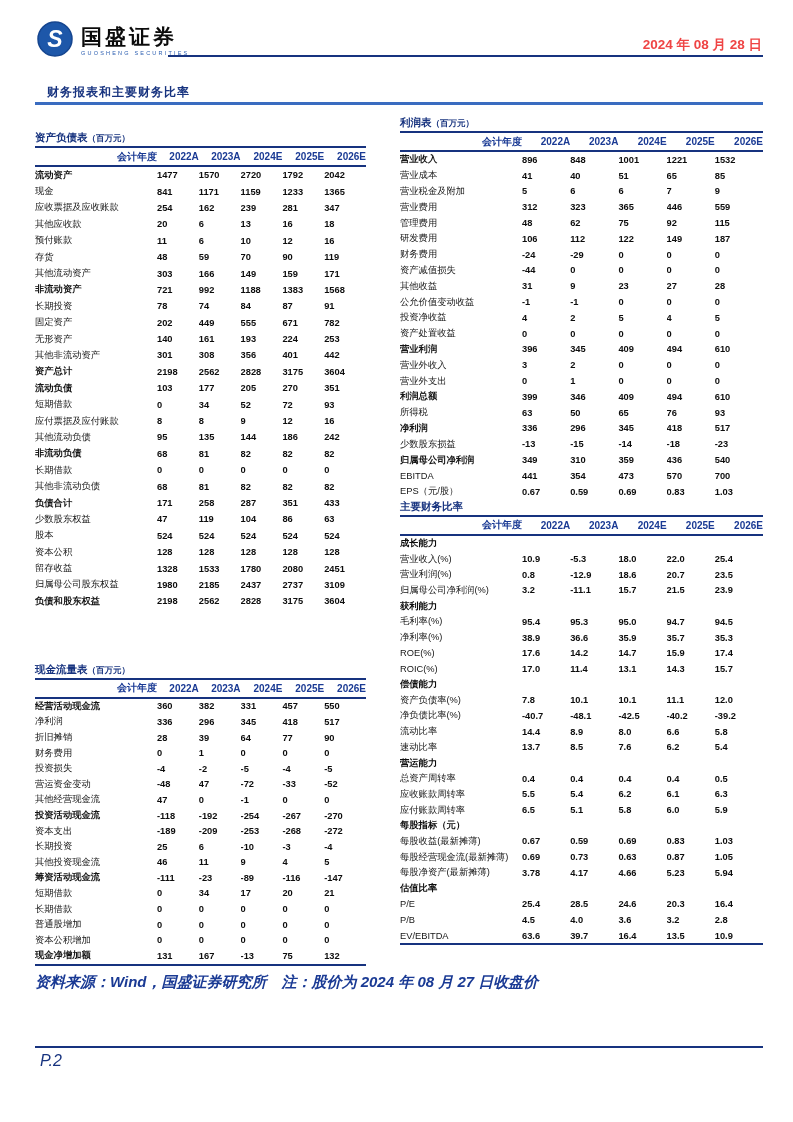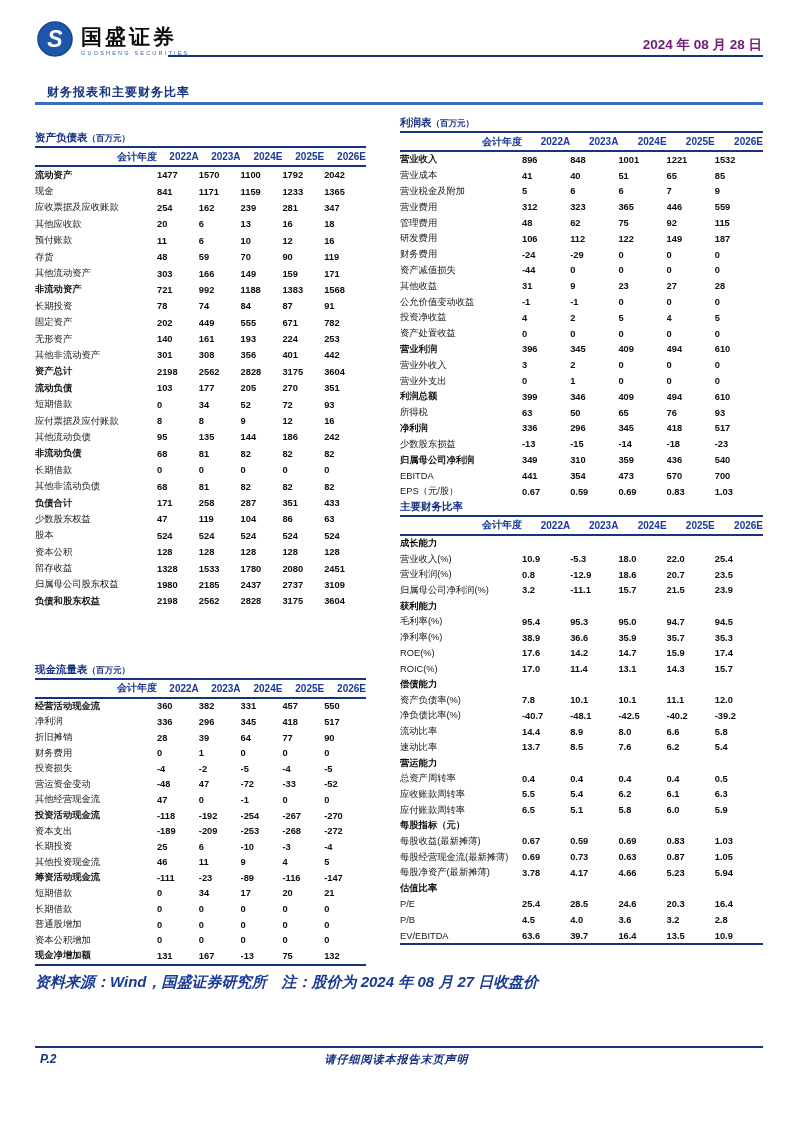--- a/index.html
+++ b/index.html
@@ -4,21 +4,21 @@
 <style>
   html,body{margin:0;padding:0;background:#ffffff;}
   .page{
     position:relative;width:793px;height:1122px;background:#fff;overflow:hidden;
     font-family:"Liberation Sans","DejaVu Sans",sans-serif;color:#111;
   }
   
   .hdr-logo{position:absolute;left:36px;top:20px;display:flex;align-items:center;gap:7px;}
   .brand-cn{font-size:21px;font-weight:bold;letter-spacing:3px;color:#0b0b0b;line-height:1.05;}
   .brand-en{font-size:5.5px;color:#2a5db0;letter-spacing:2.2px;margin-top:2px;}
-  .hdr-date{position:absolute;right:31px;top:36px;font-size:13.5px;font-weight:bold;color:#701a75;}
+  .hdr-date{position:absolute;right:31px;top:36px;font-size:13.5px;font-weight:bold;color:#ef4444;}
   .hdr-rule{position:absolute;left:168px;right:30px;top:55px;height:2px;background:#17337f;}
   
   .sec-title{position:absolute;left:47px;top:84px;font-size:12px;font-weight:bold;color:#17337f;letter-spacing:1px;}
   .sec-bar{position:absolute;left:35px;right:30px;top:102px;height:3px;background:#3a6cc0;}
   
   .col-left{position:absolute;left:35px;top:131px;width:331px;}
   .col-right{position:absolute;left:400px;top:116px;width:363px;}
   .tbl-title{font-size:10.5px;font-weight:bold;color:#17337f;height:15px;line-height:13px;}
   .tbl-title .u{font-size:8.5px;font-weight:bold;}
   table.fin{border-collapse:collapse;width:100%;table-layout:fixed;border-top:2px solid #17337f;}
@@ -34,21 +34,21 @@
   .bs td{height:16.4px;}
   .is td{height:15.8px;}
   .cf td{height:15.6px;}
   .ra td{height:15.7px;}
   .bot table.fin{border-bottom:2px solid #17337f;}
   .cf-block{margin-top:53px;}
   .ra-block{margin-top:0;}
   .src-note{margin-top:7px;font-size:15px;font-style:italic;font-weight:bold;color:#1a3a94;white-space:nowrap;}
   
   .ft-rule{position:absolute;left:35px;right:30px;top:1046px;height:2px;background:#17337f;}
-  .ft-page{position:absolute;left:40px;top:1052px;font-size:12px;font-weight:bold;font-style:italic;color:#17337f;}
+  .ft-page{position:absolute;left:40px;top:1052px;font-size:16px;font-weight:normal;font-style:italic;color:#17337f;}
   .ft-note{position:absolute;left:0;right:0;top:1052px;text-align:center;font-size:11px;font-weight:bold;font-style:italic;color:#17337f;letter-spacing:1px;}
 </style>
 </head>
 <body>
 
 <div class="page">
 
   <div class="hdr-logo">
     <span>
       <svg width="38" height="38" viewBox="0 0 38 38">
@@ -91,21 +91,21 @@
                 <th>2024E</th>
                 <th>2025E</th>
                 <th>2026E</th>
               </tr>
             </thead>
             <tbody>
               <tr class="bold">
                 <td class="lbl">流动资产</td>
                 <td class="num">1477</td>
                 <td class="num">1570</td>
-                <td class="num">1100</td>
+                <td class="num">2720</td>
                 <td class="num">1792</td>
                 <td class="num">2042</td>
               </tr>
               <tr>
                 <td class="lbl">现金</td>
                 <td class="num">841</td>
                 <td class="num">1171</td>
                 <td class="num">1159</td>
                 <td class="num">1233</td>
                 <td class="num">1365</td>
@@ -894,15 +894,14 @@
                 <td class="num">10.9</td>
               </tr>
             </tbody>
           </table>
         </div>
     </div>
   </div>
 
   <div class="ft-rule"></div>
   <div class="ft-page">P.2</div>
-  <div class="ft-note">请仔细阅读本报告末页声明</div>
 
 </div>
 
 </body></html>

